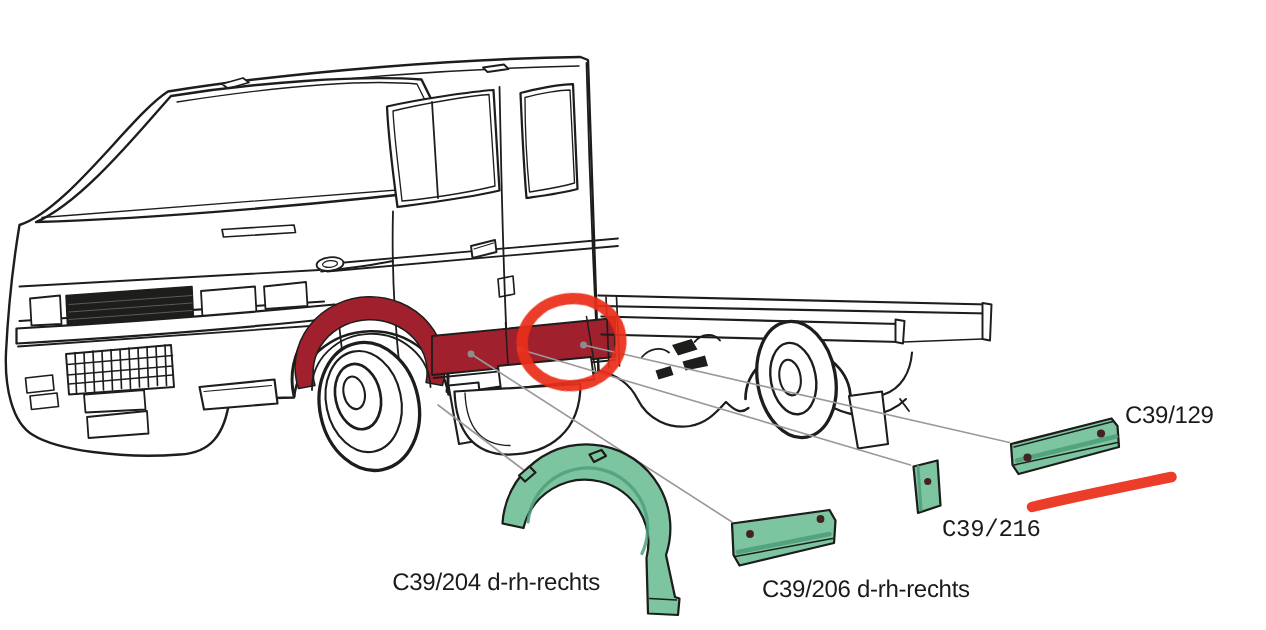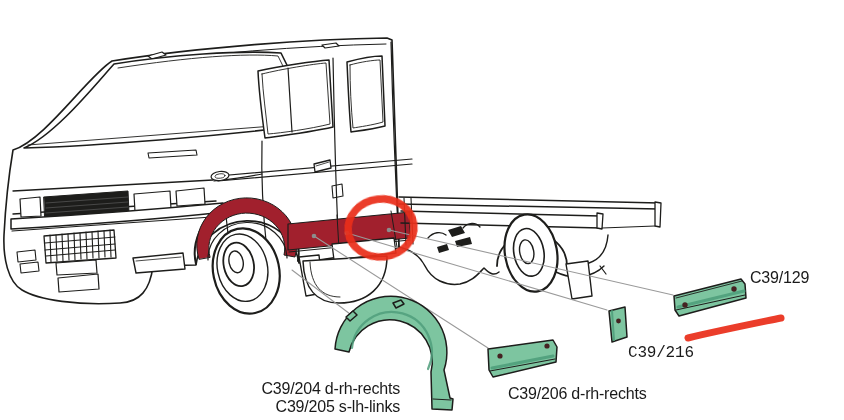--- a/index.html
+++ b/index.html
@@ -182,21 +182,20 @@
 
       <g style="stroke:var(--marker_red,#ea2f1a)" opacity="0.93">
         <ellipse cx="381" cy="228" rx="33" ry="29" transform="rotate(-7 381 228)" stroke-width="7.5" fill="none"></ellipse>
         <path stroke-width="7" stroke-linecap="round" fill="none" d="M688,338 C717,331 752,324 781,318"></path>
       </g>
     </g>
   </svg>
 
   <div class="part-label right lbl-1">
     <div>C39/204 d-rh-rechts</div>
-    <div>C39/205 s-lh-links</div>
   </div>
   <div class="part-label lbl-2">
     <div>C39/206 d-rh-rechts</div>
   </div>
   <div class="part-label lbl-3">
     <div>C39/216</div>
   </div>
   <div class="part-label lbl-4">
     <div>C39/129</div>
   </div>

